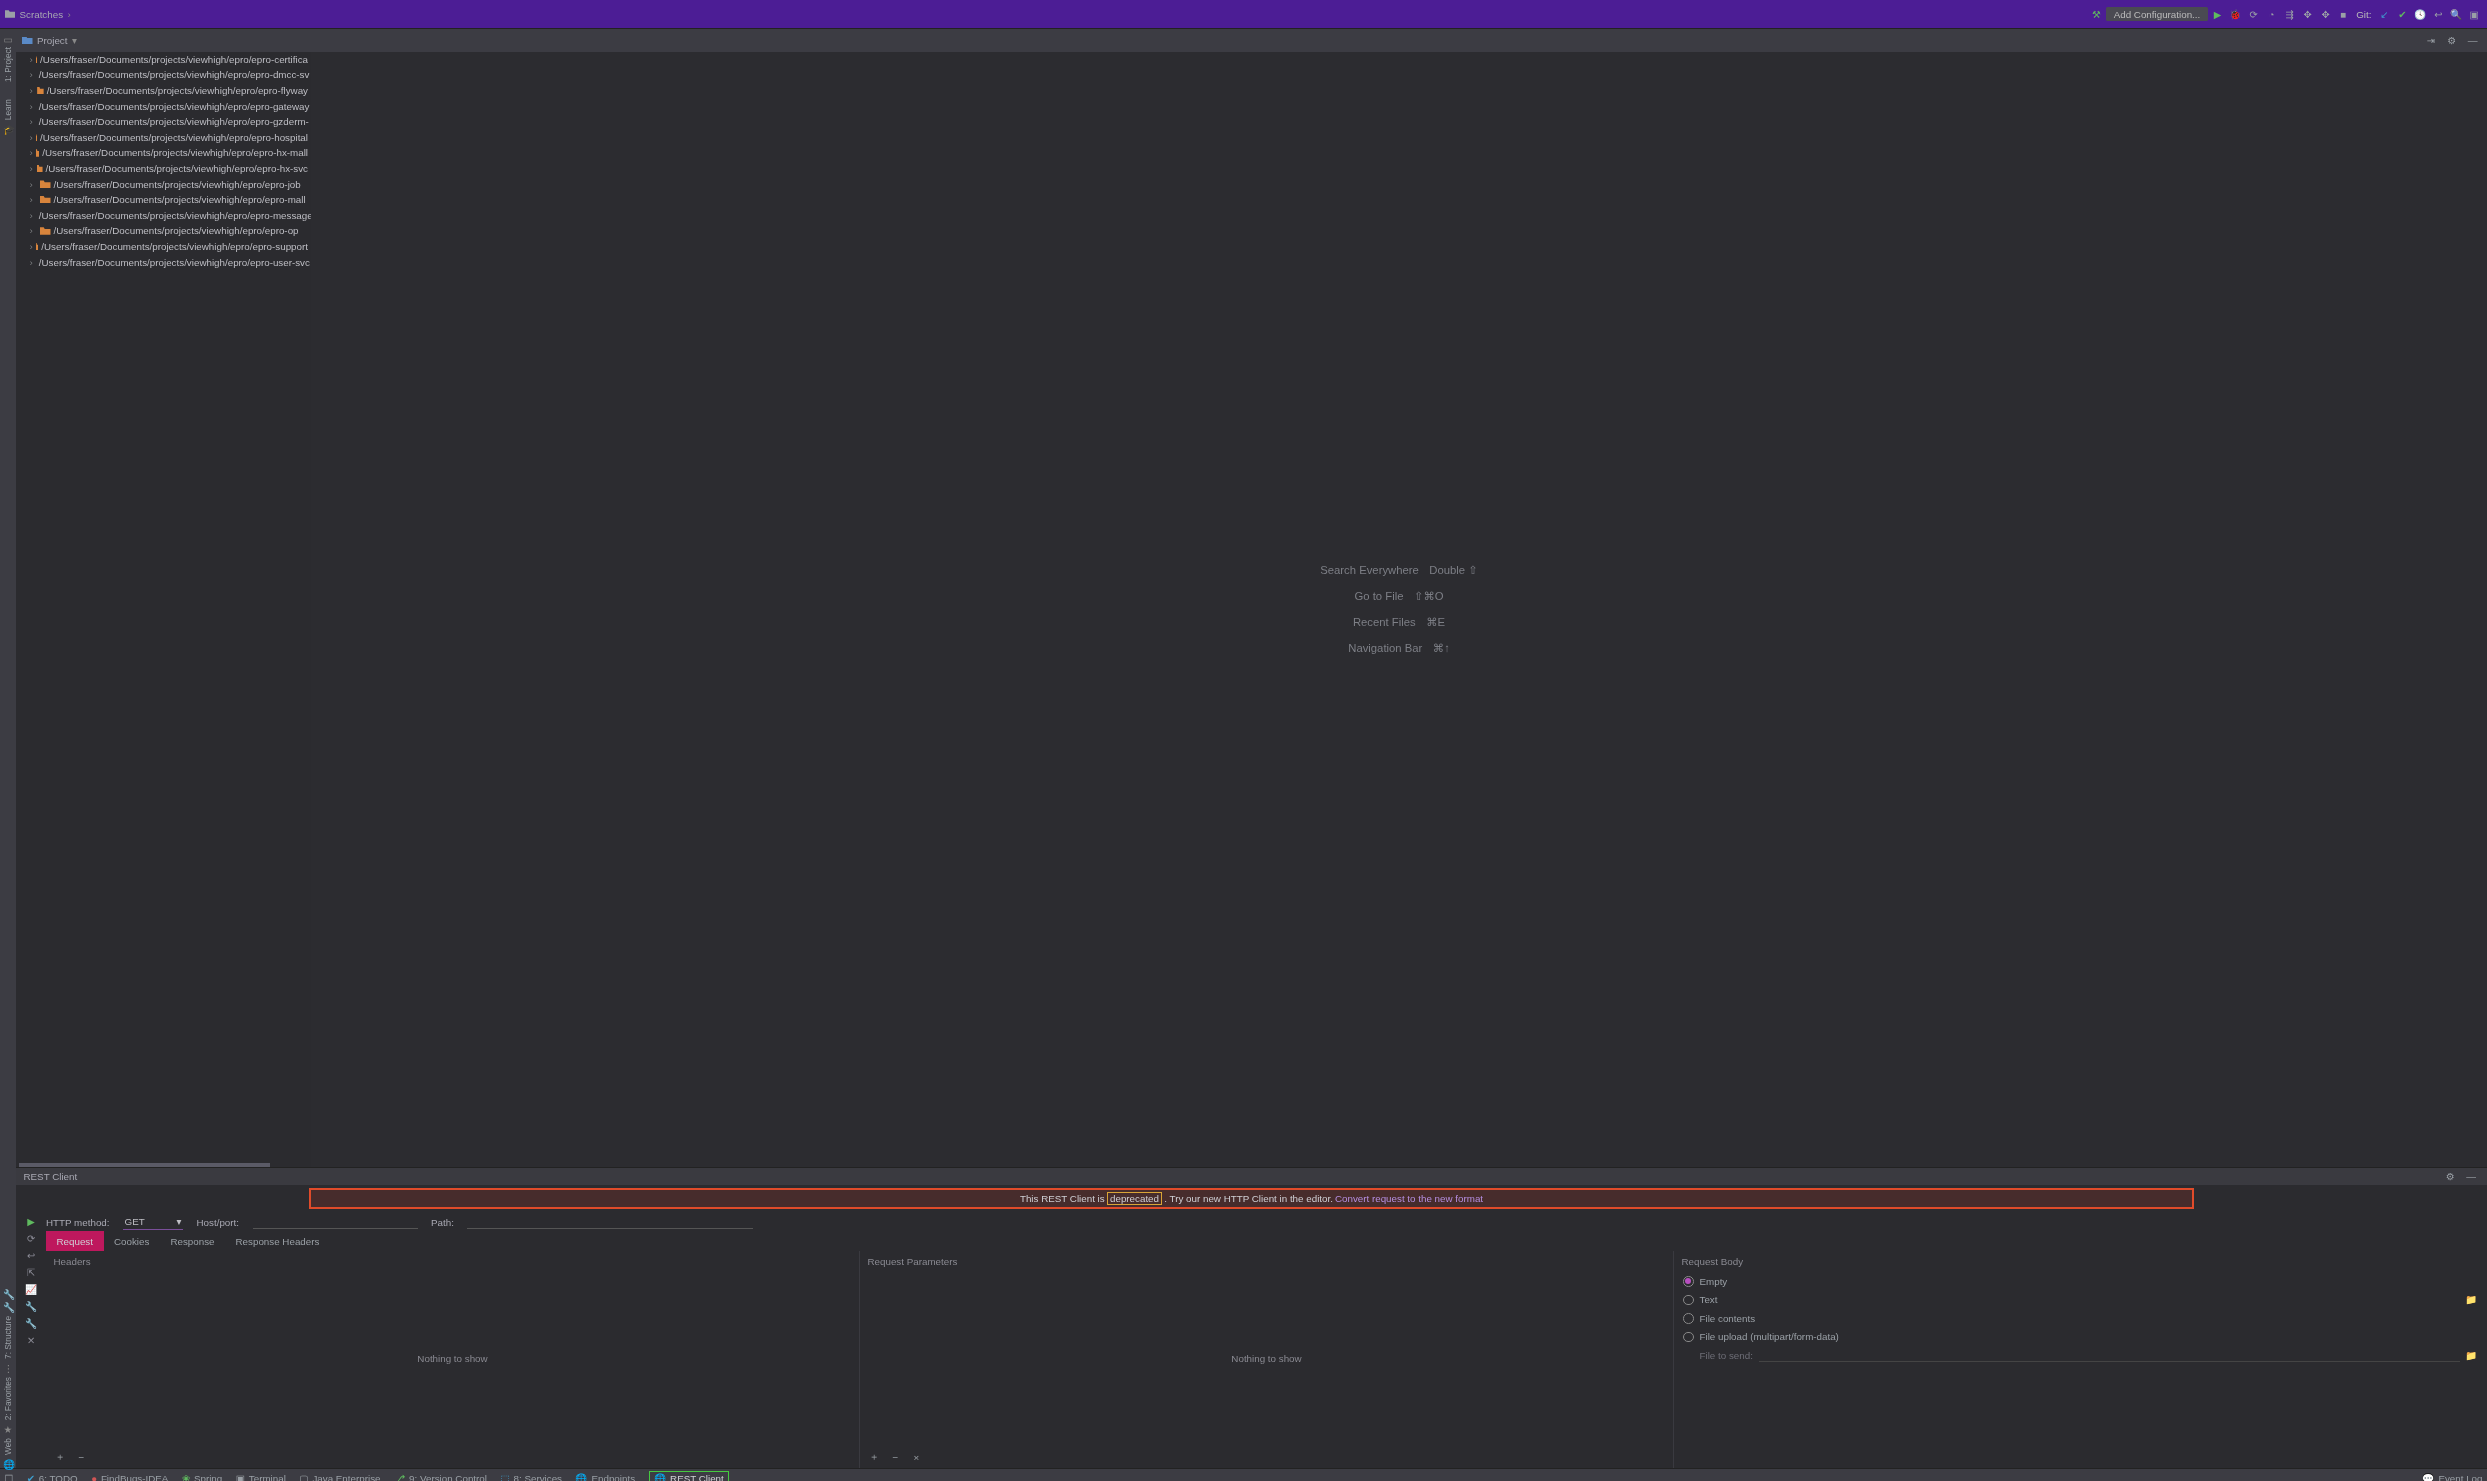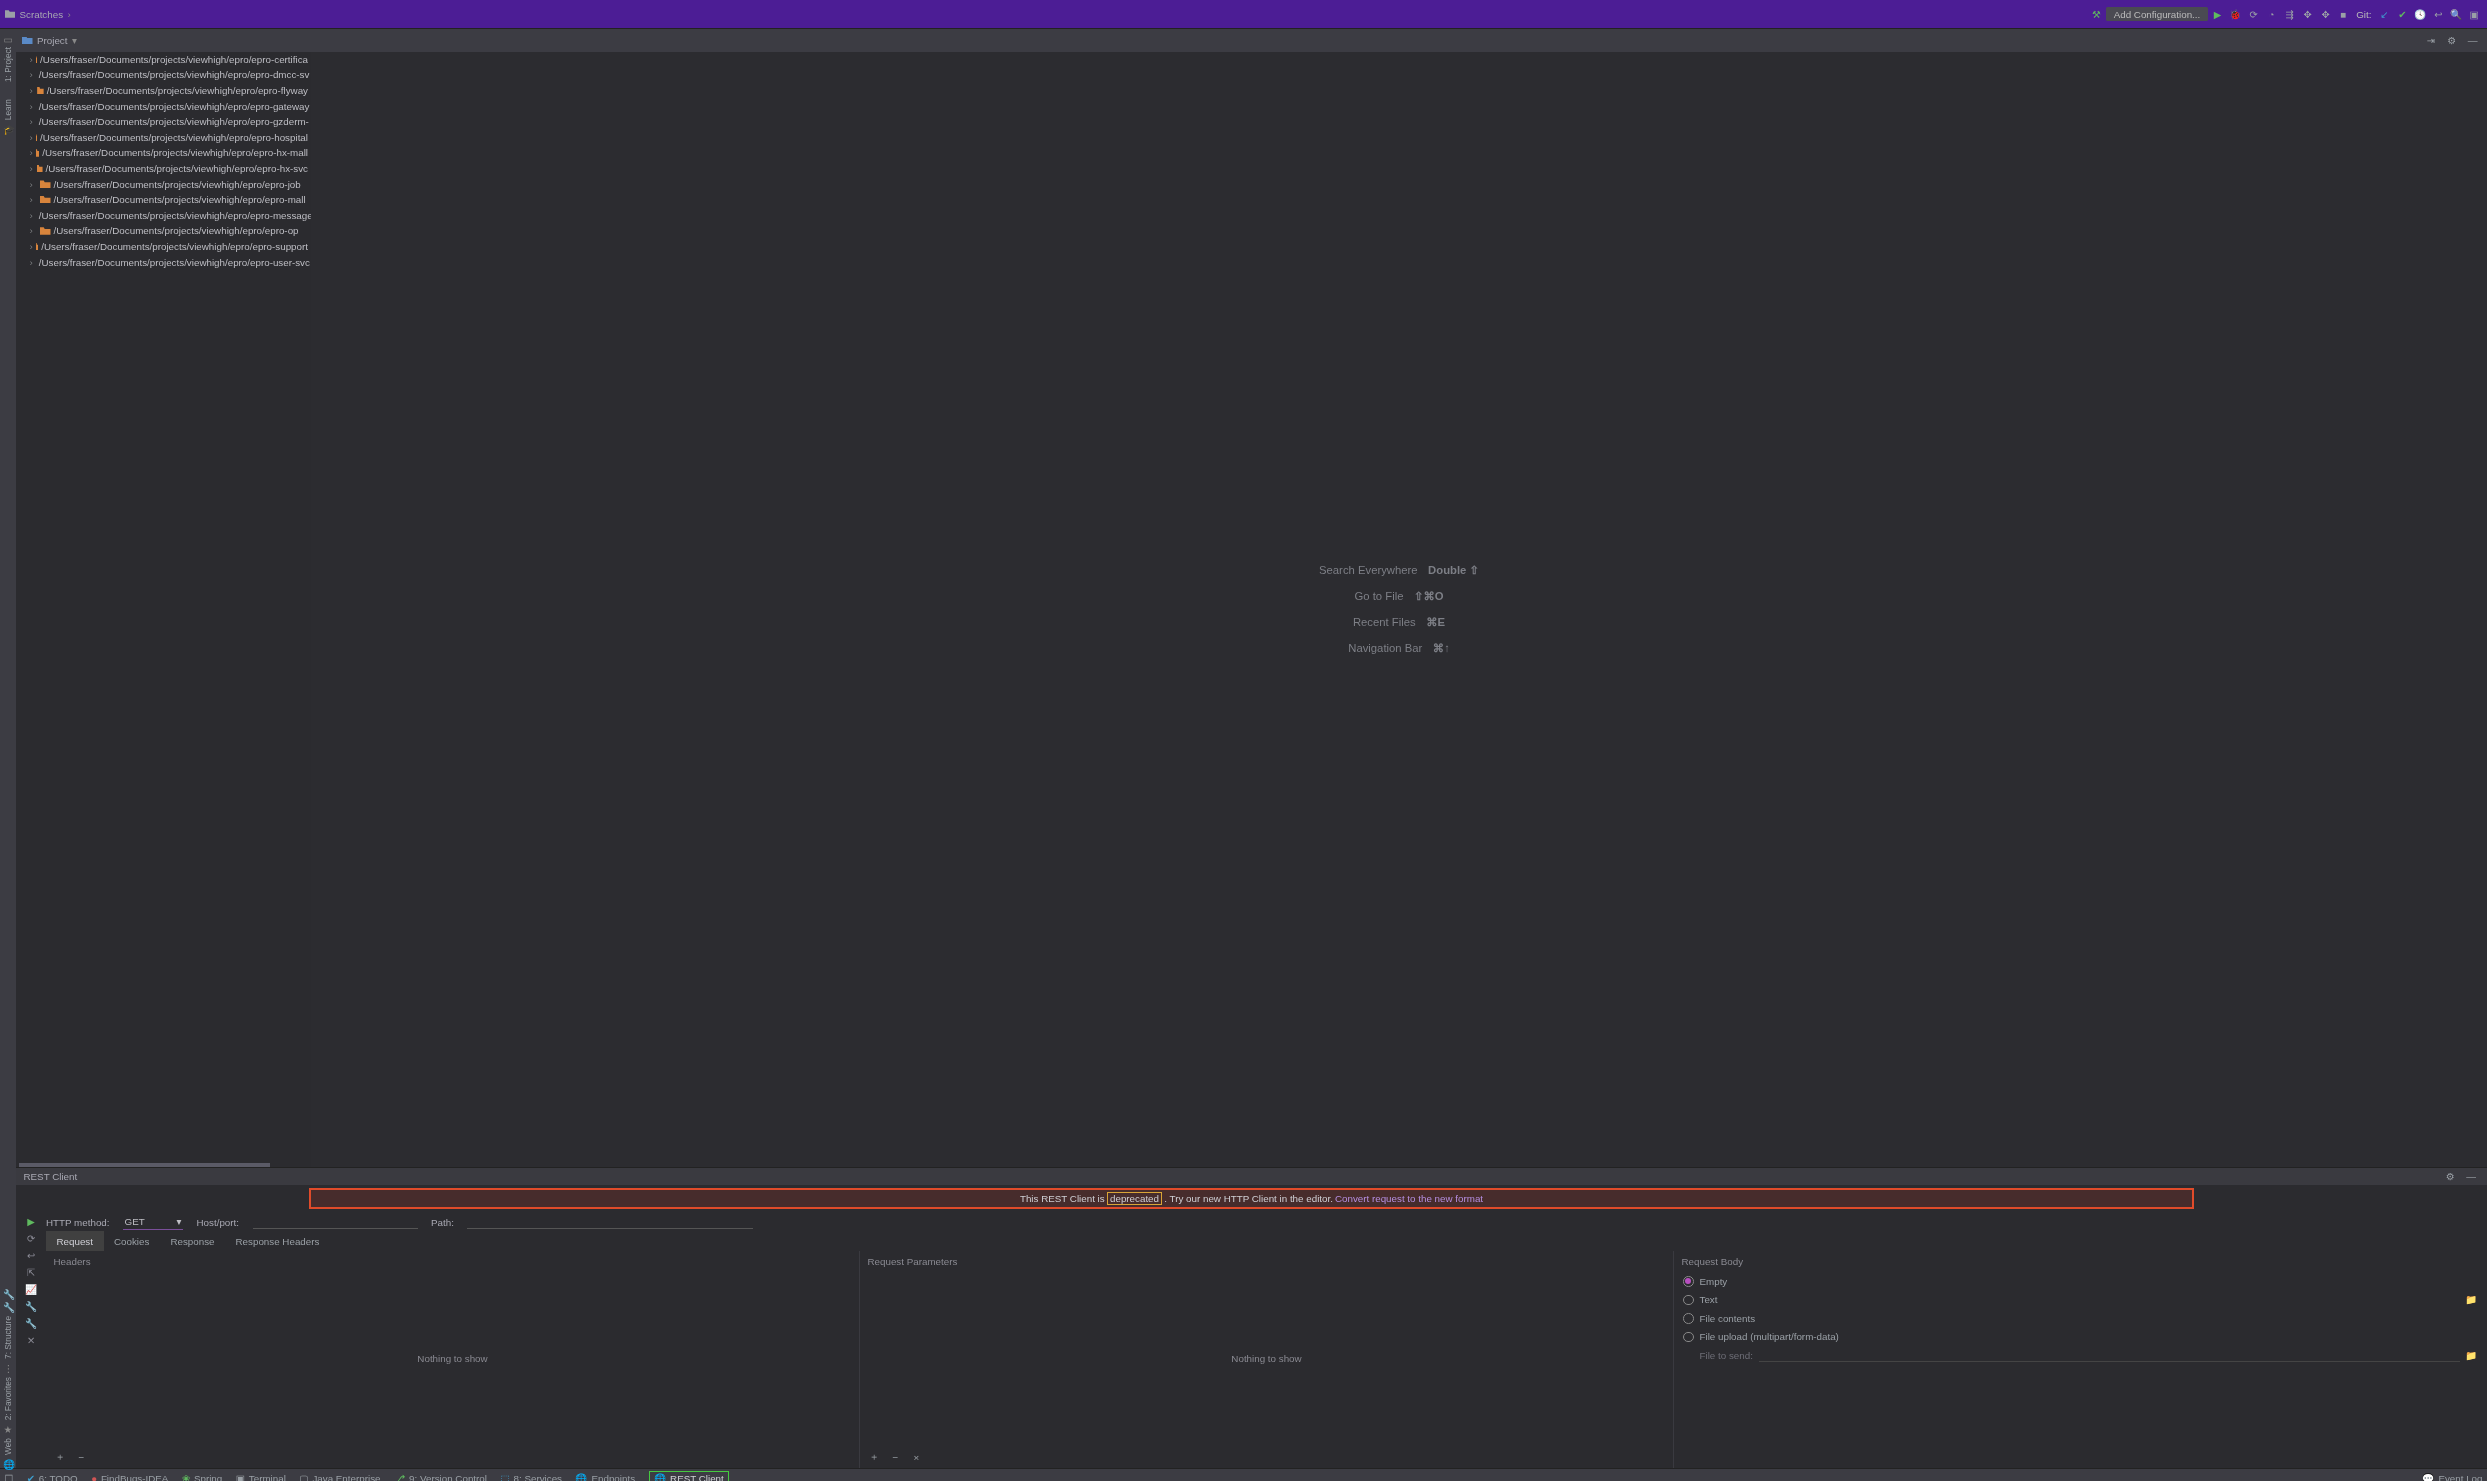--- a/index.html
+++ b/index.html
@@ -24,38 +24,38 @@
 .proj-tree { width:295px; background:#2b2b2f; overflow:hidden; display:flex; flex-direction:column; }
 .tree-body { flex:1; overflow:hidden; }
 .tree-row { display:flex; align-items:center; gap:3px; padding:2.3px 3px 2.3px 13.5px; white-space:nowrap; cursor:pointer; }
 .tree-row .tri { color:#7d7f82; width:7.5px; }
 .tree-row .dico { width:10.5px; height:7.5px; background:#d8843c; clip-path:polygon(0 0,35% 0,45% 25%,100% 25%,100% 100%,0 100%); }
 .tree-row span.path { color:#bfbfc5; }
 .tree-scroll { height:4.5px; background:#5a5a66; width:85%; margin:1.5px 0 0 3px; }
 .editor-area { flex:1; display:flex; flex-direction:column; align-items:center; justify-content:center; gap:13px; background:#2c2c30; }
 .hint-line { display:flex; gap:10.5px; align-items:center; }
 .hint-line .lbl { color:#7d7f86; font-size:11.3px; }
-.hint-line .keys { color:#7d7f86; font-size:11.3px;font-weight:bold; }
+.hint-line .keys { color:#7d7f86; font-size:11.3px; }
 .rest-panel { height:301px; display:flex; flex-direction:column; background:#2b2b2f; border-top:0.8px solid #222; }
 .rest-hdr { height:16.5px; display:flex; align-items:center; padding:0 7.5px; background:#3a3a40; gap:4.5px; }
 .rest-hdr .spacer{flex:1;}
 .dep-bar { background:#472c2c; height:21px; display:flex; align-items:center; justify-content:center; gap:2px; border:2.3px solid #e04b2a; margin:3px 293px; }
 .dep-bar .boxed { border:1.5px solid #d9a436; padding:0 2.3px; color:#cfcfd4;}
 .dep-bar .link { color:#b48ee0; cursor:pointer; }
 .dep-bar .msg { color:#cfcfd4; }
 .rest-tools { display:flex; }
 .rest-left { width:30px; display:flex; flex-direction:column; align-items:center; gap:6px; padding:4.5px 0; }
 .rest-left .ico{color:#8a8a95;cursor:pointer;}
 .rest-main { flex:1; display:flex; flex-direction:column; }
 .rest-form { display:flex; align-items:center; gap:13.5px; padding:3px 0 1.5px 0; }
 .rest-form .sel { width:60px; border-bottom:1.5px solid #7a4f9a; color:#bfbfc5; padding:1.5px; display:flex; justify-content:space-between; }
 .rest-form .txtfield { border-bottom:0.8px solid #555; width:165px; height:13.5px; }
 .rest-tabs { display:flex; gap:0; }
 .rest-tab { padding:4.5px 10.5px; color:#9aa0a6; cursor:pointer; }
-.rest-tab.active { background:#404040; color:#d0d0d6; }
+.rest-tab.active { background:#be185d; color:#d0d0d6; }
 .rest-cols { flex:1; display:flex; }
 .rc-col { flex:1; border-right:0.8px solid #3a3a40; display:flex; flex-direction:column; }
 .rc-col .hdr { padding:4.5px 7.5px; color:#8a8a92; }
 .rc-col .empty { flex:1; display:flex; align-items:center; justify-content:center; color:#8a8a92; }
 .rc-foot { display:flex; gap:4.5px; padding:3px 6px; }
 .rc-body { flex:1; padding:4.5px 9px; display:flex; flex-direction:column; gap:7.5px; }
 .radio-row { display:flex; align-items:center; gap:6px; color:#9aa0a6; }
 .radio { width:10.5px; height:10.5px; border:0.8px solid #888; border-radius:50%; display:flex; align-items:center; justify-content:center; }
 .radio.sel::after{content:'';width:6px;height:6px;background:#b84fc0;border-radius:50%;}
 .file-row { display:flex; align-items:center; gap:6px; color:#6e6e77; padding-left:16.5px;}

